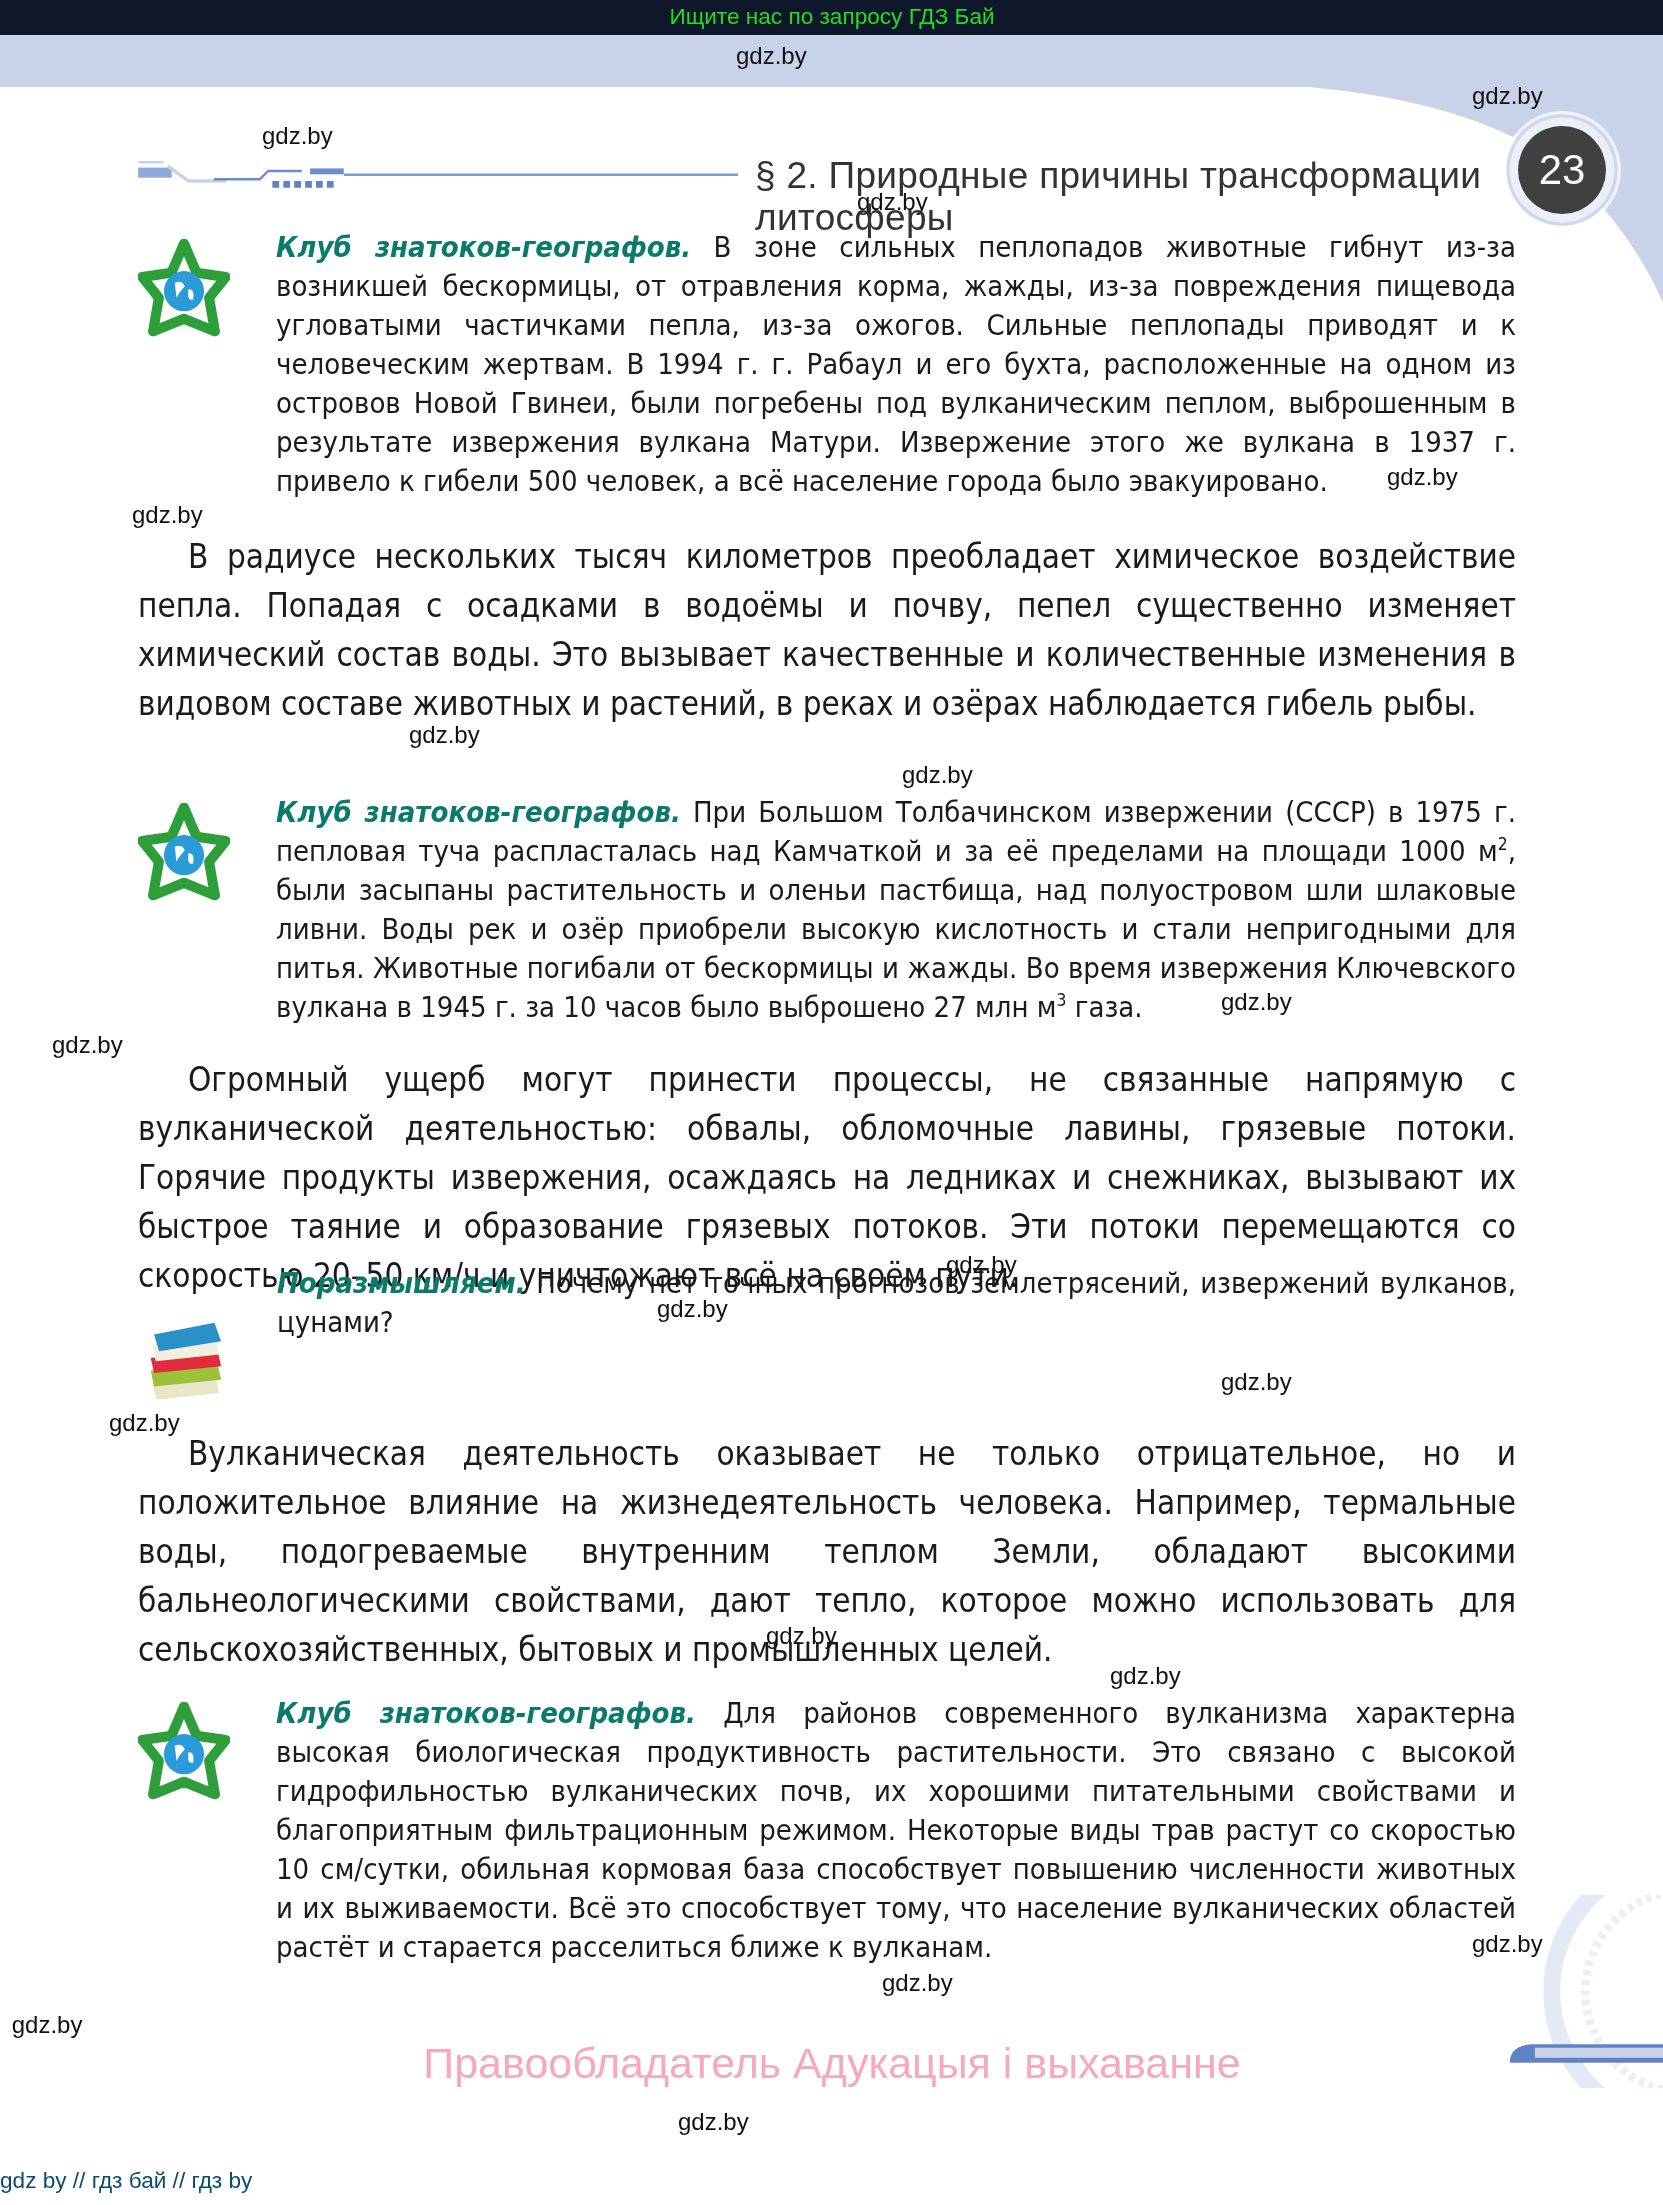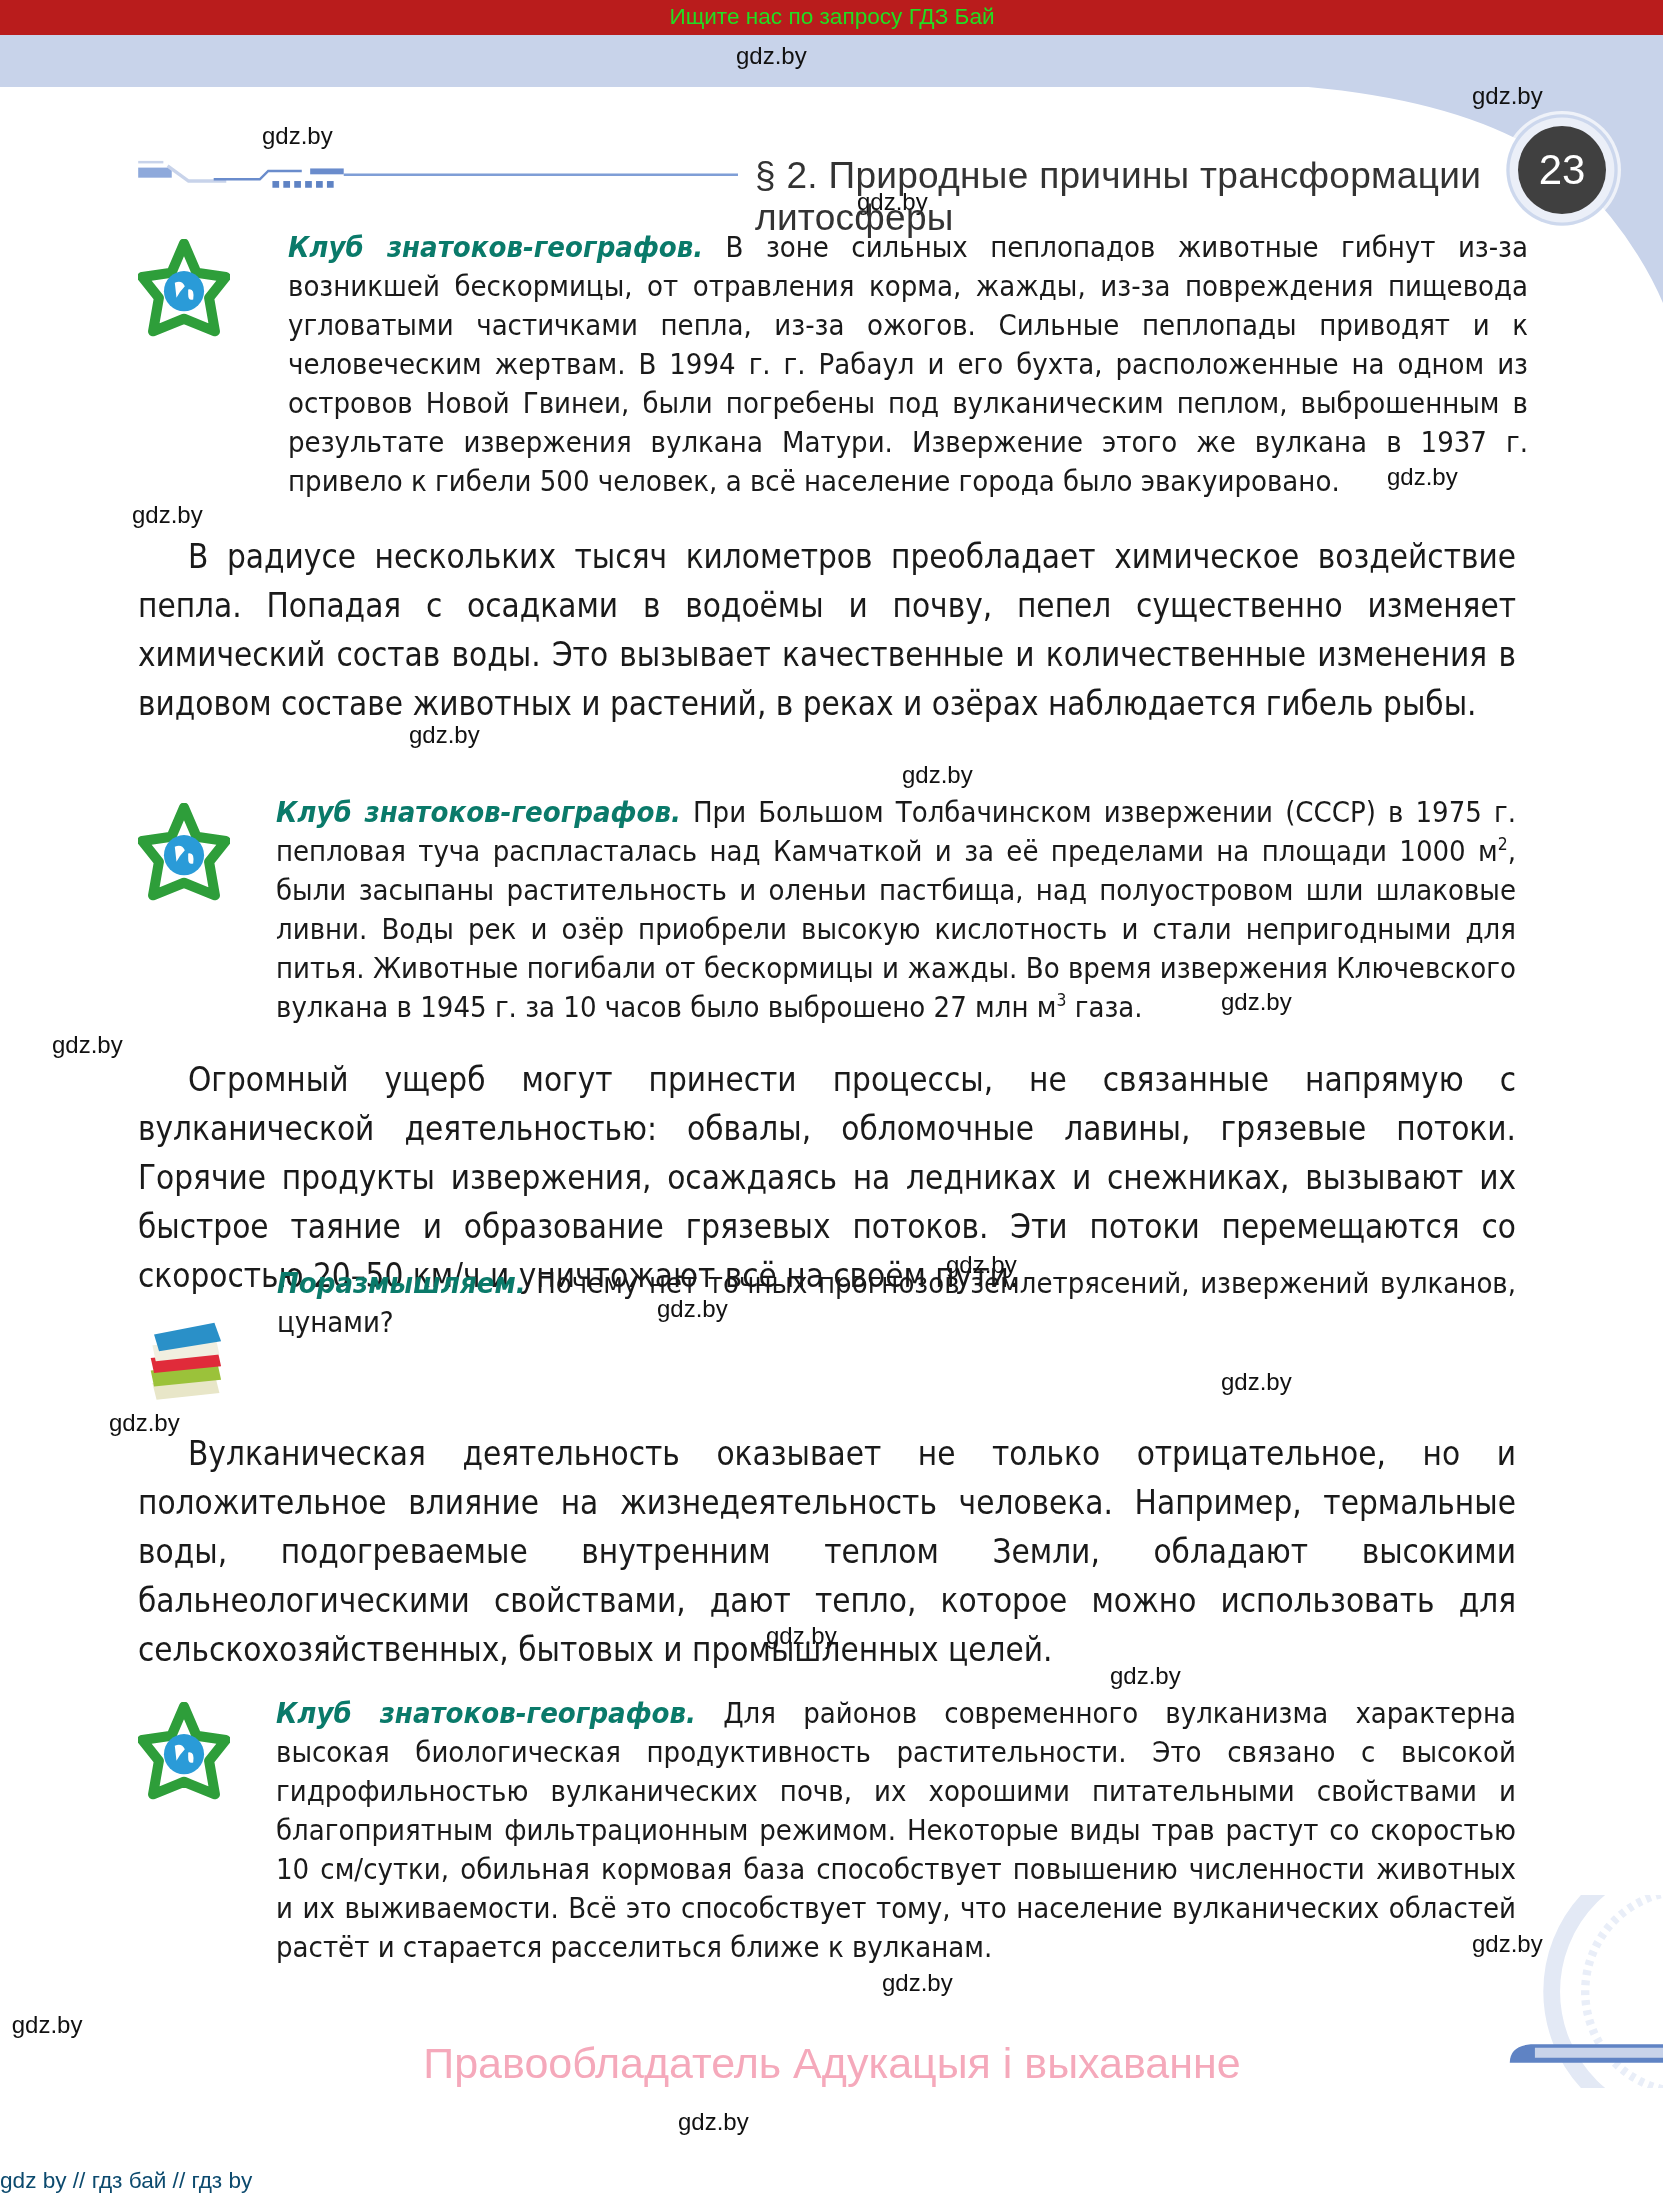--- a/index.html
+++ b/index.html
@@ -1,19 +1,19 @@
 <!DOCTYPE html>
 <html style="font-size:13.4px"><head>
 <meta charset="utf-8">
 <style>
   html, body { margin:0; padding:0; }
   body { width:1664px; height:2205px; position:relative; background:#ffffff; overflow:hidden;
          font-family:"DejaVu Sans Condensed","DejaVu Sans", sans-serif; color:#1a1a1a; }
   .abs { position:absolute; }
-  .topbar { left:0; top:0; width:1664px; height:35px; background:#b91c1c; text-align:center; }
+  .topbar { left:0; top:0; width:1664px; height:35px; background:#0f172a; text-align:center; }
   .topbar span { font-family:"Liberation Sans", sans-serif; font-size:22.6px; color:#22dd22; line-height:34px; }
   .band { left:0; top:35px; width:1664px; height:52px; background:#c8d3ea; }
   .curve { left:0; top:87px; width:1664px; height:277px; }
   .wm { font-family:"Liberation Sans", sans-serif; font-size:24px; color:#111; }
   .header-title { left:755px; top:155px; font-family:"Liberation Sans", sans-serif; font-size:37px; color:#333; letter-spacing:0.3px; }
   .pagenum { left:1518px; top:126px; width:88px; height:88px; border-radius:50%; background:#404040;
              color:#fff; font-family:"Liberation Sans", sans-serif; font-size:42px; text-align:center; line-height:88px;
              box-shadow:0 0 0 8.4px rgba(255,255,255,0.6), 0 0 0 11.7px rgba(200,212,235,0.9), 0 0 0 15px rgba(255,255,255,0.7); }
   .para { font-size:33px; line-height:49px; text-align:justify; font-stretch:condensed; }
   .para .indent { display:inline-block; width:50px; }
@@ -78,21 +78,21 @@
   <rect x="250" y="17" width="470" height="3" fill="#7f9ed6"></rect>
 </svg>
 <div class="abs header-title">§ 2. Природные причины трансформации литосферы</div>
 <div class="abs pagenum">23</div>
 
 <svg class="abs icon-club" style="left:138px;top:239px" viewBox="0 0 110 120">
   <path d="M55 5 L70 40 L105 45 L85 70 L92 110 L55 95 L18 110 L25 70 L5 45 L40 40 Z" fill="none" stroke="#2e9e3a" stroke-width="12" stroke-linejoin="round"></path>
   <circle cx="55" cy="62" r="24" fill="#2a9bd8"></circle>
   <path d="M44 52 Q52 48 56 56 Q50 62 46 70 Z M60 60 Q68 58 66 72 Q60 74 60 66 Z" fill="#fff"></path>
 </svg>
-<div class="abs box" style="left:150px;top:228px;width:1378px">
+<div class="abs box" style="left:138px;top:228px;width:1378px">
   <div class="first" style="padding-left:138px">
     <span class="lead">Клуб знатоков-географов.</span><span> В зоне сильных пеплопадов животные гибнут из-за возникшей бескормицы, от отравления корма, жажды, из-за повреждения пищевода угловатыми частичками пепла, из-за ожогов. Сильные пеплопады приводят и к человеческим жертвам. В 1994 г. г. Рабаул и его бухта, расположенные на одном из островов Новой Гвинеи, были погребены под вулканическим пеплом, выброшенным в результате извержения вулкана Матури. Извержение этого же вулкана в 1937 г. привело к гибели 500 человек, а всё население города было эвакуировано.</span>
   </div>
 </div>
 
 <div class="abs para" style="left:138px;top:532px;width:1378px">
   <span class="indent"></span><span>В радиусе нескольких тысяч километров преобладает химическое воздействие пепла. Попадая с осадками в водоёмы и почву, пепел существенно изменяет химический состав воды. Это вызывает качественные и количественные изменения в видовом составе животных и растений, в реках и озёрах наблюдается гибель рыбы.</span>
 </div>
 
 <svg class="abs icon-club" style="left:138px;top:803px" viewBox="0 0 110 120">

